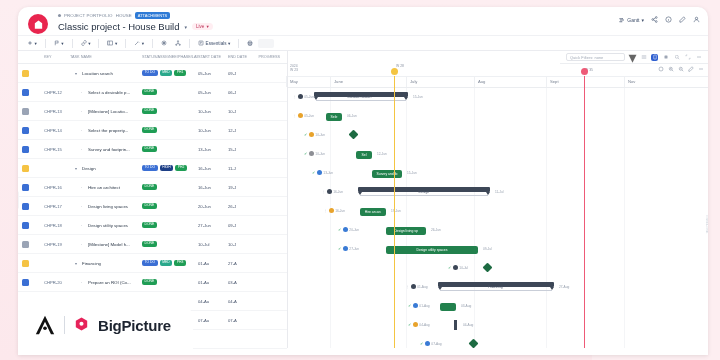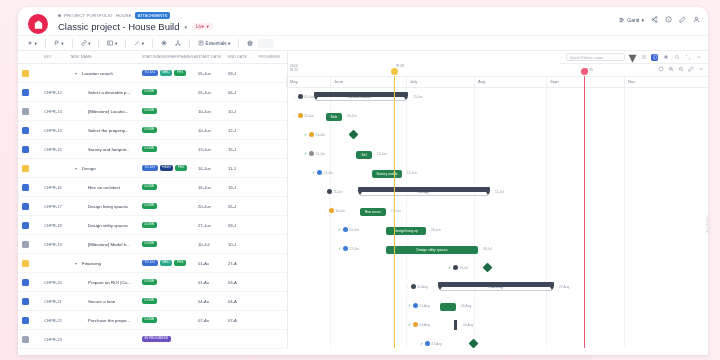--- a/index.html
+++ b/index.html
@@ -851,16 +851,28 @@
 
           <div class="today-line" id="today-line" style="left: 106px; background: rgb(244, 197, 66);"></div>
           <div class="today-dot" id="today-dot" style="left: 103px; background: rgb(244, 197, 66);"></div>
           <div class="pink-line" id="pink-line" style="left: 296px; background: rgb(238, 90, 119);"></div>
           <div class="pink-dot" id="pink-dot" style="left: 293px; background: rgb(238, 90, 119);"></div>
           <div class="sidetag">TIMELINE</div>
         </div>
       </div>
     </div>
 
+    <div class="logo-overlay">
+      <svg class="appfire-a" viewBox="0 0 48 48" fill="#111">
+        <path d="M24 4L4 44h7l13-27 13 27h7L24 4z"></path>
+        <circle cx="24" cy="31" r="4" fill="#111"></circle>
+      </svg>
+      <div class="vbar"></div>
+      <svg class="bp-mark" viewBox="0 0 40 40">
+        <path d="M20 1l13.4 7.7v15.4L20 31.8 6.6 24.1V8.7z" fill="#e6235a"></path>
+        <circle cx="20" cy="16" r="4.8" fill="#fff"></circle>
+      </svg>
+      <div class="bp-text">BigPicture</div>
+    </div>
 
     <div class="watermark"></div>
   </div>
 </div>
 
 </body></html>

